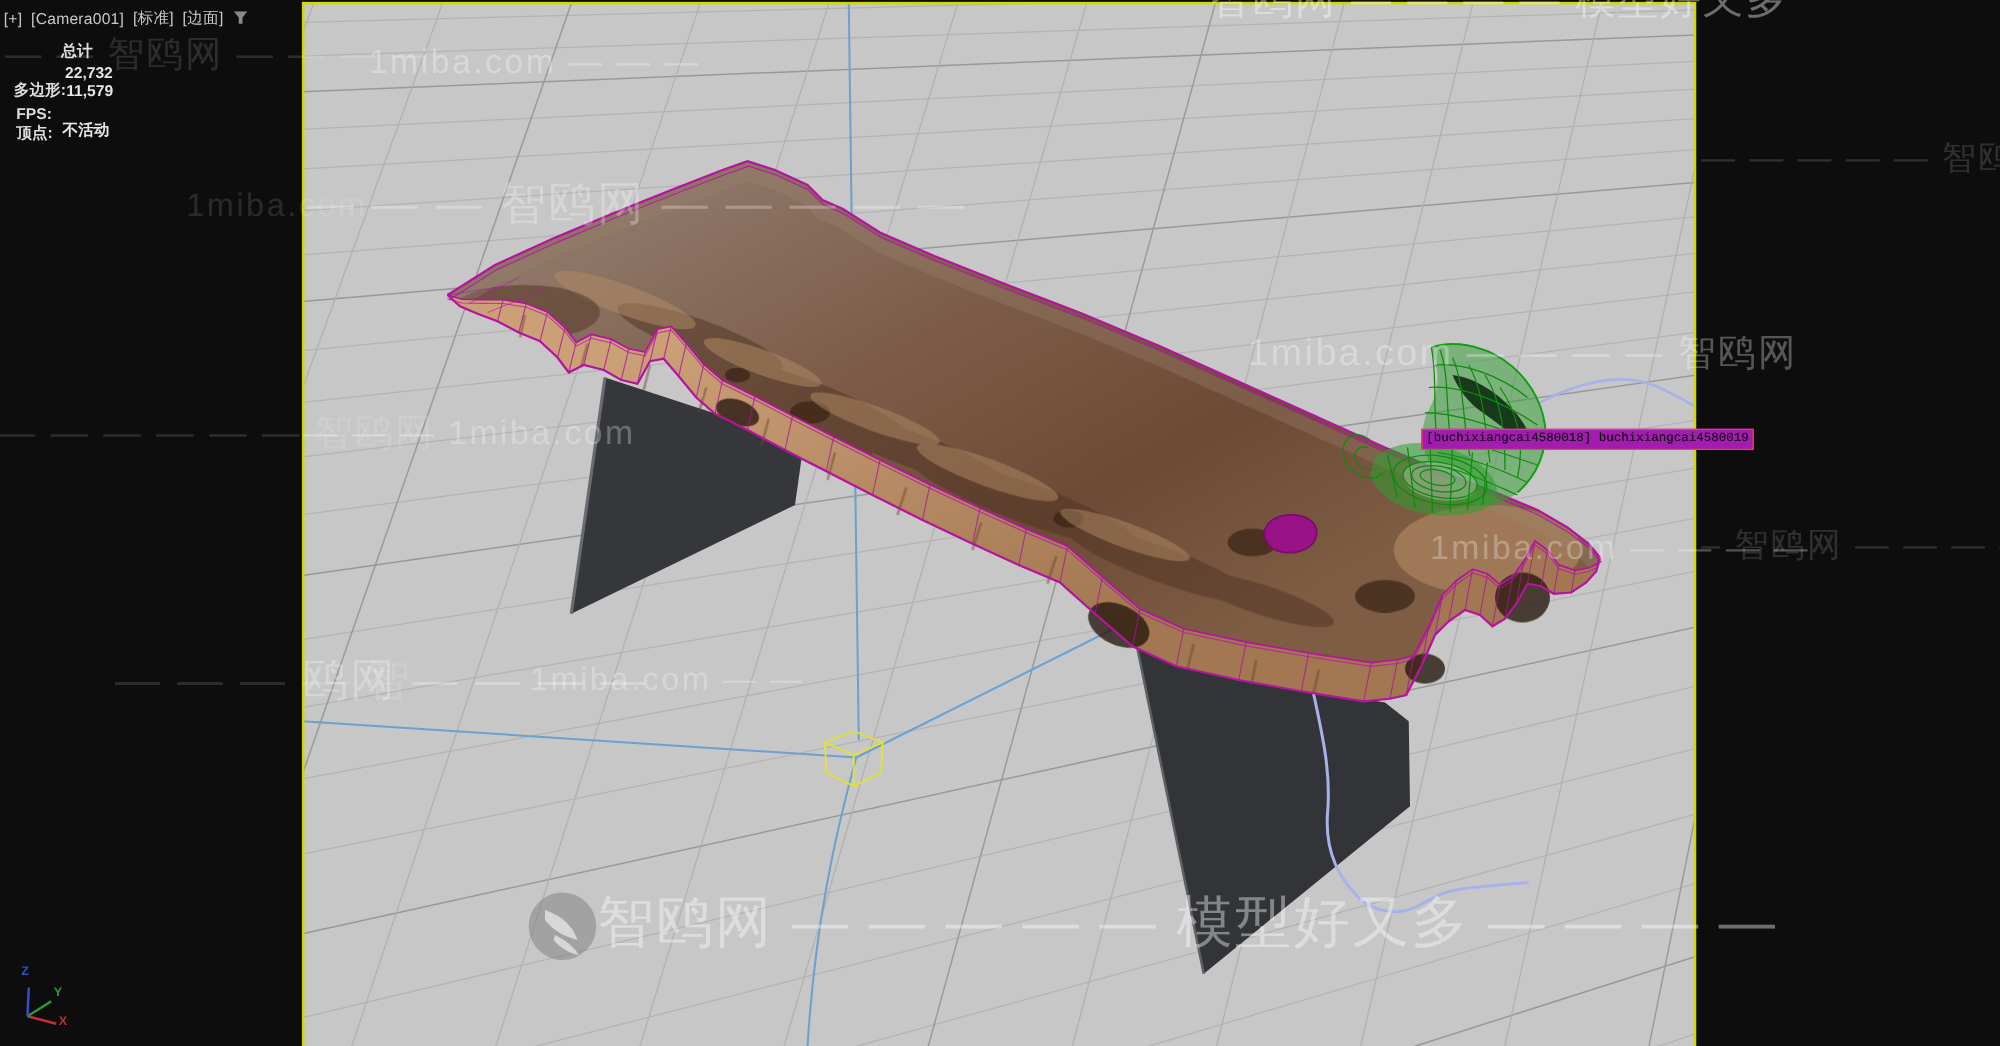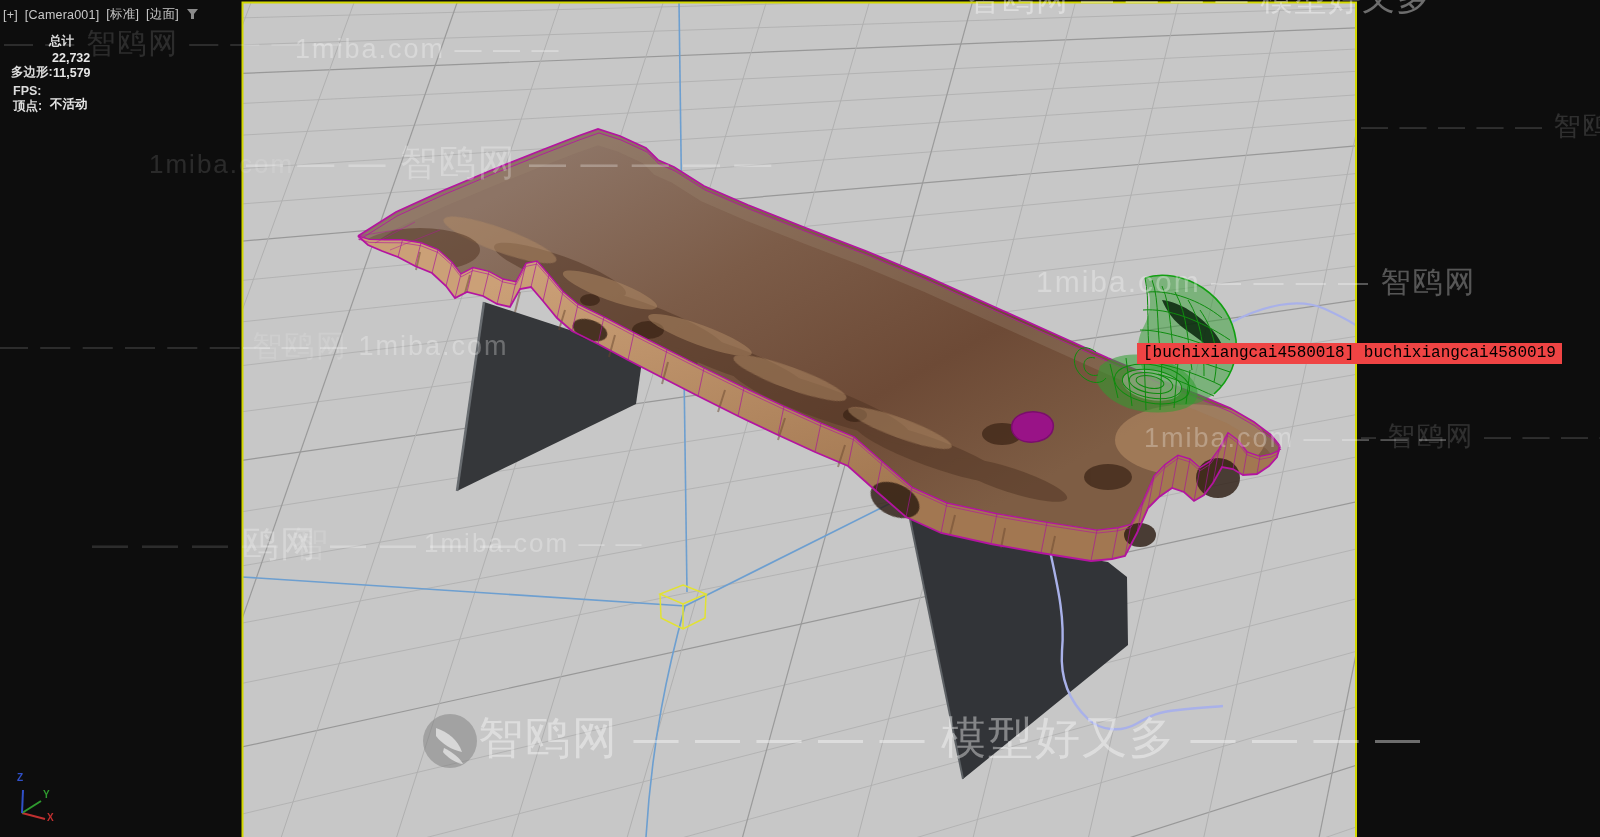--- a/index.html
+++ b/index.html
@@ -4,22 +4,22 @@
 <style>
   html,body{margin:0;padding:0;background:#000;}
   #stage{position:relative;width:1600px;height:837px;overflow:hidden;background:#0d0d0d;
          font-family:"Liberation Sans",sans-serif;}
   #scene{position:absolute;left:0;top:0;}
   .ovl{position:absolute;white-space:nowrap;pointer-events:none;}
   #vp-header{left:3px;top:6px;color:#c9c9c9;font-size:12.5px;letter-spacing:.2px;display:flex;gap:7px;align-items:center;}
   #vp-header span{cursor:default;}
   .stat{position:absolute;color:#e6e6e6;font-size:12.5px;font-weight:bold;}
   .stat.lbl{font-weight:bold;color:#dcdcdc;}
-  #tooltip{left:1137px;top:343px;background:#ef4444;border:3px solid #ef4444;color:#000;
-           font-family:"Liberation Mono",monospace;font-size:16px;line-height:15px;padding:0 3px;}
+  #tooltip{left:1137px;top:343px;background:#a21caf;border:1px solid #ef4444;color:#000;
+           font-family:"Liberation Mono",monospace;font-size:10px;line-height:15px;padding:0 3px;}
   .wm{position:absolute;color:#fff;white-space:nowrap;pointer-events:none;letter-spacing:2px;}
   #brand{right:38px;top:666px;color:#8f8f8f;font-size:76px;letter-spacing:3px;}
   #model-id{left:1360px;top:760px;color:#d8d8d8;font-size:30px;letter-spacing:1px;}
   .axlbl{position:absolute;font-size:10px;font-weight:bold;}
   #funnel{width:13px;height:11px;display:inline-block;}
 </style>
 </head>
 <body>
 
 <div id="stage">
@@ -269,21 +269,21 @@
 <div class="stat lbl" style="left:13px;top:84px;">FPS:</div>
 <div class="stat" style="left:50px;top:96px;">不活动</div>
 
 <div id="wm-layer">
       <div class="wm" style="left: -78px; top: 24px; font-size: 29px; opacity: 0.13;">— — — — 智鸥网 — — — —</div>
       <div class="wm" style="left: 295px; top: 34px; font-size: 27px; opacity: 0.3;">1miba.com — — —</div>
       <div class="wm" style="left: 968px; top: -22px; font-size: 32px; opacity: 0.4;">智鸥网 — — — — 模型好又多</div>
       <div class="wm" style="left: 149px; top: 149px; font-size: 26px; opacity: 0.12;">1miba.com</div>
       <div class="wm" style="left: 246px; top: 138px; font-size: 37px; opacity: 0.27;">— — — 智鸥网 — — — — —</div>
       <div class="wm" style="left: 1361px; top: 108px; font-size: 27px; opacity: 0.14;">— — — — — 智鸥网 –</div>
-      <div class="wm" style="left: 998px; top: 262px; font-size: 30px; opacity: 0.3; margin-left: 38px;">1miba.com — — — — 智鸥网</div>
+      <div class="wm" style="left: 998px; top: 262px; font-size: 30px; opacity: 0.3;">1miba.com — — — — 智鸥网</div>
       <div class="wm" style="left: -2px; top: 326px; font-size: 30px; opacity: 0.13;">— — — — — — 智鸥网</div>
       <div class="wm" style="left: 243px; top: 331px; font-size: 27px; opacity: 0.28;">— — — 1miba.com</div>
       <div class="wm" style="left: 1361px; top: 418px; font-size: 27px; opacity: 0.14;">– 智鸥网 — — — — — —</div>
       <div class="wm" style="left: 1144px; top: 423px; font-size: 27px; opacity: 0.28; text-align: right;">1miba.com — — — —</div>
       <div class="wm" style="left: 92px; top: 520px; font-size: 36px; opacity: 0.13;">— — — — 智</div>
       <div class="wm" style="left: 242px; top: 520px; font-size: 36px; opacity: 0.27;">鸥网 — — — —</div>
       <div class="wm" style="left: 424px; top: 528px; font-size: 26px; opacity: 0.27;">1miba.com — —</div>
       <div class="wm" style="left: 478px; top: 708px; font-size: 45px; opacity: 0.4;">智鸥网 — — — — — 模型好又多 — — — —</div>
     </div>
 

